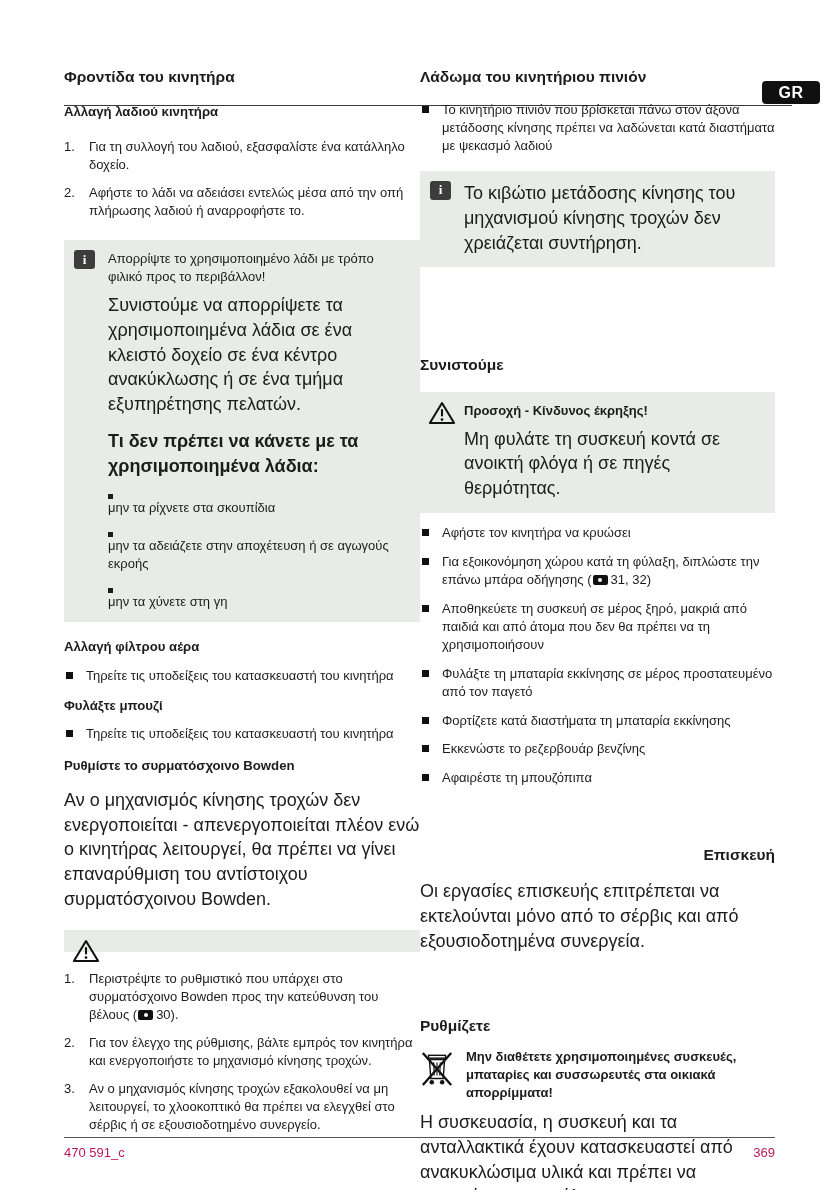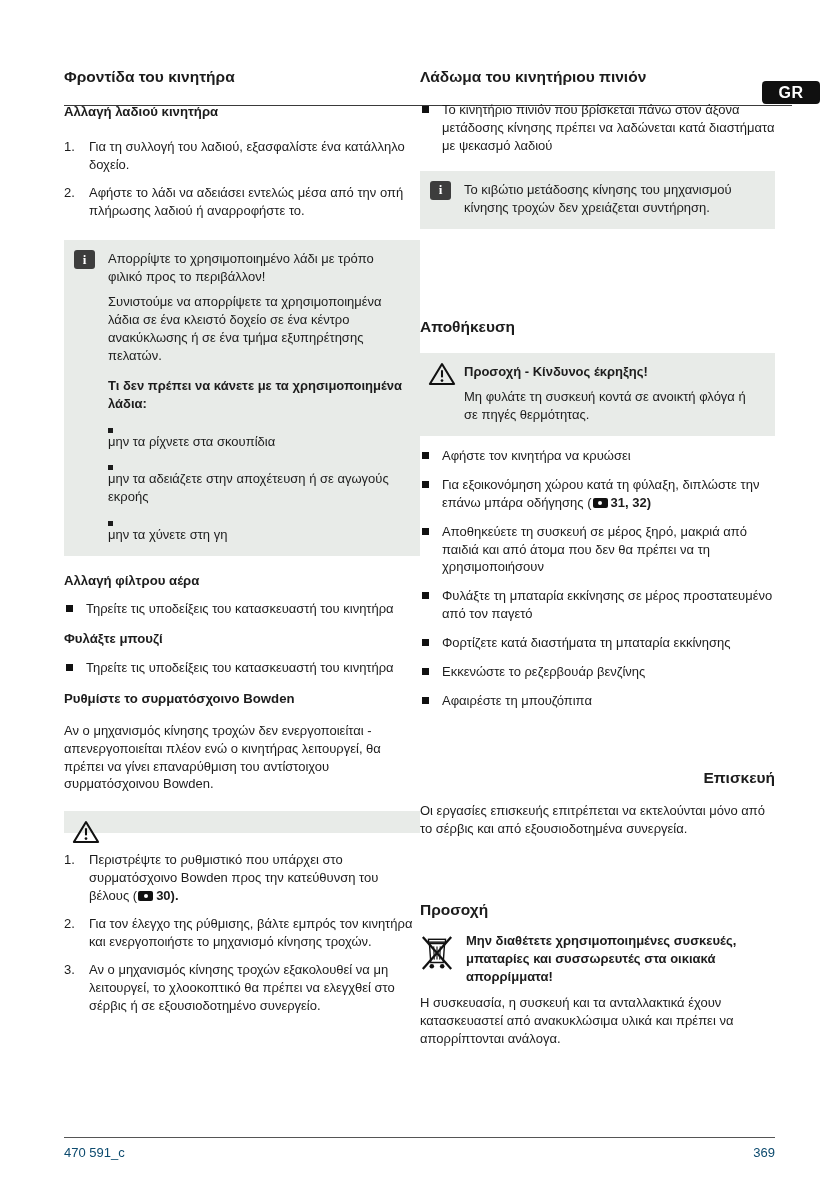--- a/index.html
+++ b/index.html
@@ -13,21 +13,21 @@
       color:#fff;font-weight:bold;font-size:16px;border-radius:4px;display:flex;align-items:center;justify-content:center;letter-spacing:.5px;}
 
   
   .columns{position:absolute;top:57px;left:64px;right:64px;display:flex;align-items:flex-start;}
   .col{padding-top:10px;}
   .col-left{flex:0 0 356px;}
   .col-right{flex:1;min-width:0;}
 
   .h1{font-size:15.5px;font-weight:bold;margin:0;line-height:1.3;}
   .h2{font-size:13.2px;font-weight:bold;margin:0;line-height:1.3;}
-  .para{font-size:13px;margin:0;line-height:1.38;}
+  .para{font-size:18px;margin:0;line-height:1.38;}
 
   
   .numlist{font-size:13px;line-height:1.38;}
   .num-item{display:flex;margin-top:10px;}
   .num{flex:none;width:25px;}
 
   
   .bullet-item{display:flex;font-size:13px;line-height:1.38;margin-top:11px;}
   .sq{flex:none;width:7px;height:7px;background:#111;margin:5px 13px 0 2px;}
 
@@ -41,30 +41,30 @@
       font-family:"Liberation Serif",serif;}
   .warn-svg{position:absolute;left:8px;top:9px;width:28px;height:24px;}
   .ib-item{display:flex;margin-top:9px;flex-direction:column;}
   .ib-sq{flex:none;width:5px;height:5px;background:#1c1c1c;margin:6px 9px 0 0;}
 
   
   .camref{display:inline-block;width:15px;height:10px;background:#111;border-radius:2px;position:relative;
       vertical-align:-1px;margin:0 3px 0 1px;}
   .camref .lens{position:absolute;width:4px;height:4px;background:#fff;border-radius:50%;left:50%;top:50%;
       transform:translate(-50%,-50%);}
-  .figref{font-weight:bold;}
+  .figref{font-weight:normal;}
 
   
   .disposal-head{display:flex;margin-top:12px;}
   .weee-svg{flex:none;width:34px;height:42px;margin:0 12px 0 0;}
   .notice{font-weight:bold;font-size:13px;line-height:1.38;margin:0;}
 
   
   .footer{position:absolute;left:64px;right:64px;bottom:30px;border-top:1.2px solid #555;
-      display:flex;justify-content:space-between;padding-top:7px;font-size:13px;color:#0c4a6e;}
+      display:flex;justify-content:space-between;padding-top:7px;font-size:13px;color:#be185d;}
 
   
   .mt8{margin-top:8px;}.mt12{margin-top:12px;}.mt14{margin-top:14px;}.mt16{margin-top:16px;}
   .mt18{margin-top:18px;}.mt20{margin-top:20px;}.mt26{margin-top:26px;}
   .mt58{margin-top:58px;text-align:right;}.mt62{margin-top:62px;}.mt88{margin-top:88px;}
 </style>
 </head>
 <body style="--box_bg: #e8ebe8; --badge_bg: #101010;">
 
 <div class="page">
@@ -163,21 +163,21 @@
       <div class="bullet-item mt14">
         <span class="sq"></span>
         <span>Το κινητήριο πινιόν που βρίσκεται πάνω στον άξονα μετάδοσης κίνησης πρέπει να λαδώνεται κατά διαστήματα με ψεκασμό λαδιού</span>
       </div>
 
       <div class="box mt16">
         <span class="info-icon">i</span>
         <p class="para">Το κιβώτιο μετάδοσης κίνησης του μηχανισμού κίνησης τροχών δεν χρειάζεται συντήρηση.</p>
       </div>
 
-      <h2 class="h1 mt88">Αποθήκευση</h2>
+      <h2 class="h1 mt88">Συνιστούμε</h2>
 
       <div class="box mt16">
         <svg class="warn-svg" viewBox="0 0 24 21">
           <path d="M12 1.8 L22.6 19.2 H1.4 Z" fill="none" stroke="#111" stroke-width="1.8" stroke-linejoin="round"></path>
           <rect x="11.1" y="7.2" width="1.8" height="6.2" fill="#111"></rect>
           <circle cx="12" cy="16.2" r="1.2" fill="#111"></circle>
         </svg>
         <p class="box-title bold">Προσοχή - Κίνδυνος έκρηξης!</p>
         <p class="para">Μη φυλάτε τη συσκευή κοντά σε ανοικτή φλόγα ή σε πηγές θερμότητας.</p>
       </div>
@@ -211,21 +211,21 @@
         </div>
         <div class="bullet-item">
           <span class="sq"></span>
           <span>Αφαιρέστε τη μπουζόπιπα</span>
         </div>
       </div>
 
       <h2 class="h1 mt58">Επισκευή</h2>
       <p class="para mt14">Οι εργασίες επισκευής επιτρέπεται να εκτελούνται μόνο από το σέρβις και από εξουσιοδοτημένα συνεργεία.</p>
 
-      <h2 class="h1 mt62">Προσοχή</h2>
+      <h2 class="h1 mt62">Ρυθμίζετε</h2>
 
       <div class="disposal-head">
         <svg class="weee-svg" viewBox="0 0 36 40">
           <rect x="9" y="5.5" width="18" height="3" fill="none" stroke="#111" stroke-width="1.5"></rect>
           <path d="M10 10 H26 L24.6 30 H11.4 Z" fill="none" stroke="#111" stroke-width="1.5"></path>
           <line x1="14.5" y1="13" x2="15.1" y2="27" stroke="#111" stroke-width="1.2"></line>
           <line x1="18" y1="13" x2="18" y2="27" stroke="#111" stroke-width="1.2"></line>
           <line x1="21.5" y1="13" x2="20.9" y2="27" stroke="#111" stroke-width="1.2"></line>
           <circle cx="12.5" cy="34" r="2.4" fill="#111"></circle>
           <circle cx="23.5" cy="34" r="2.4" fill="#111"></circle>

